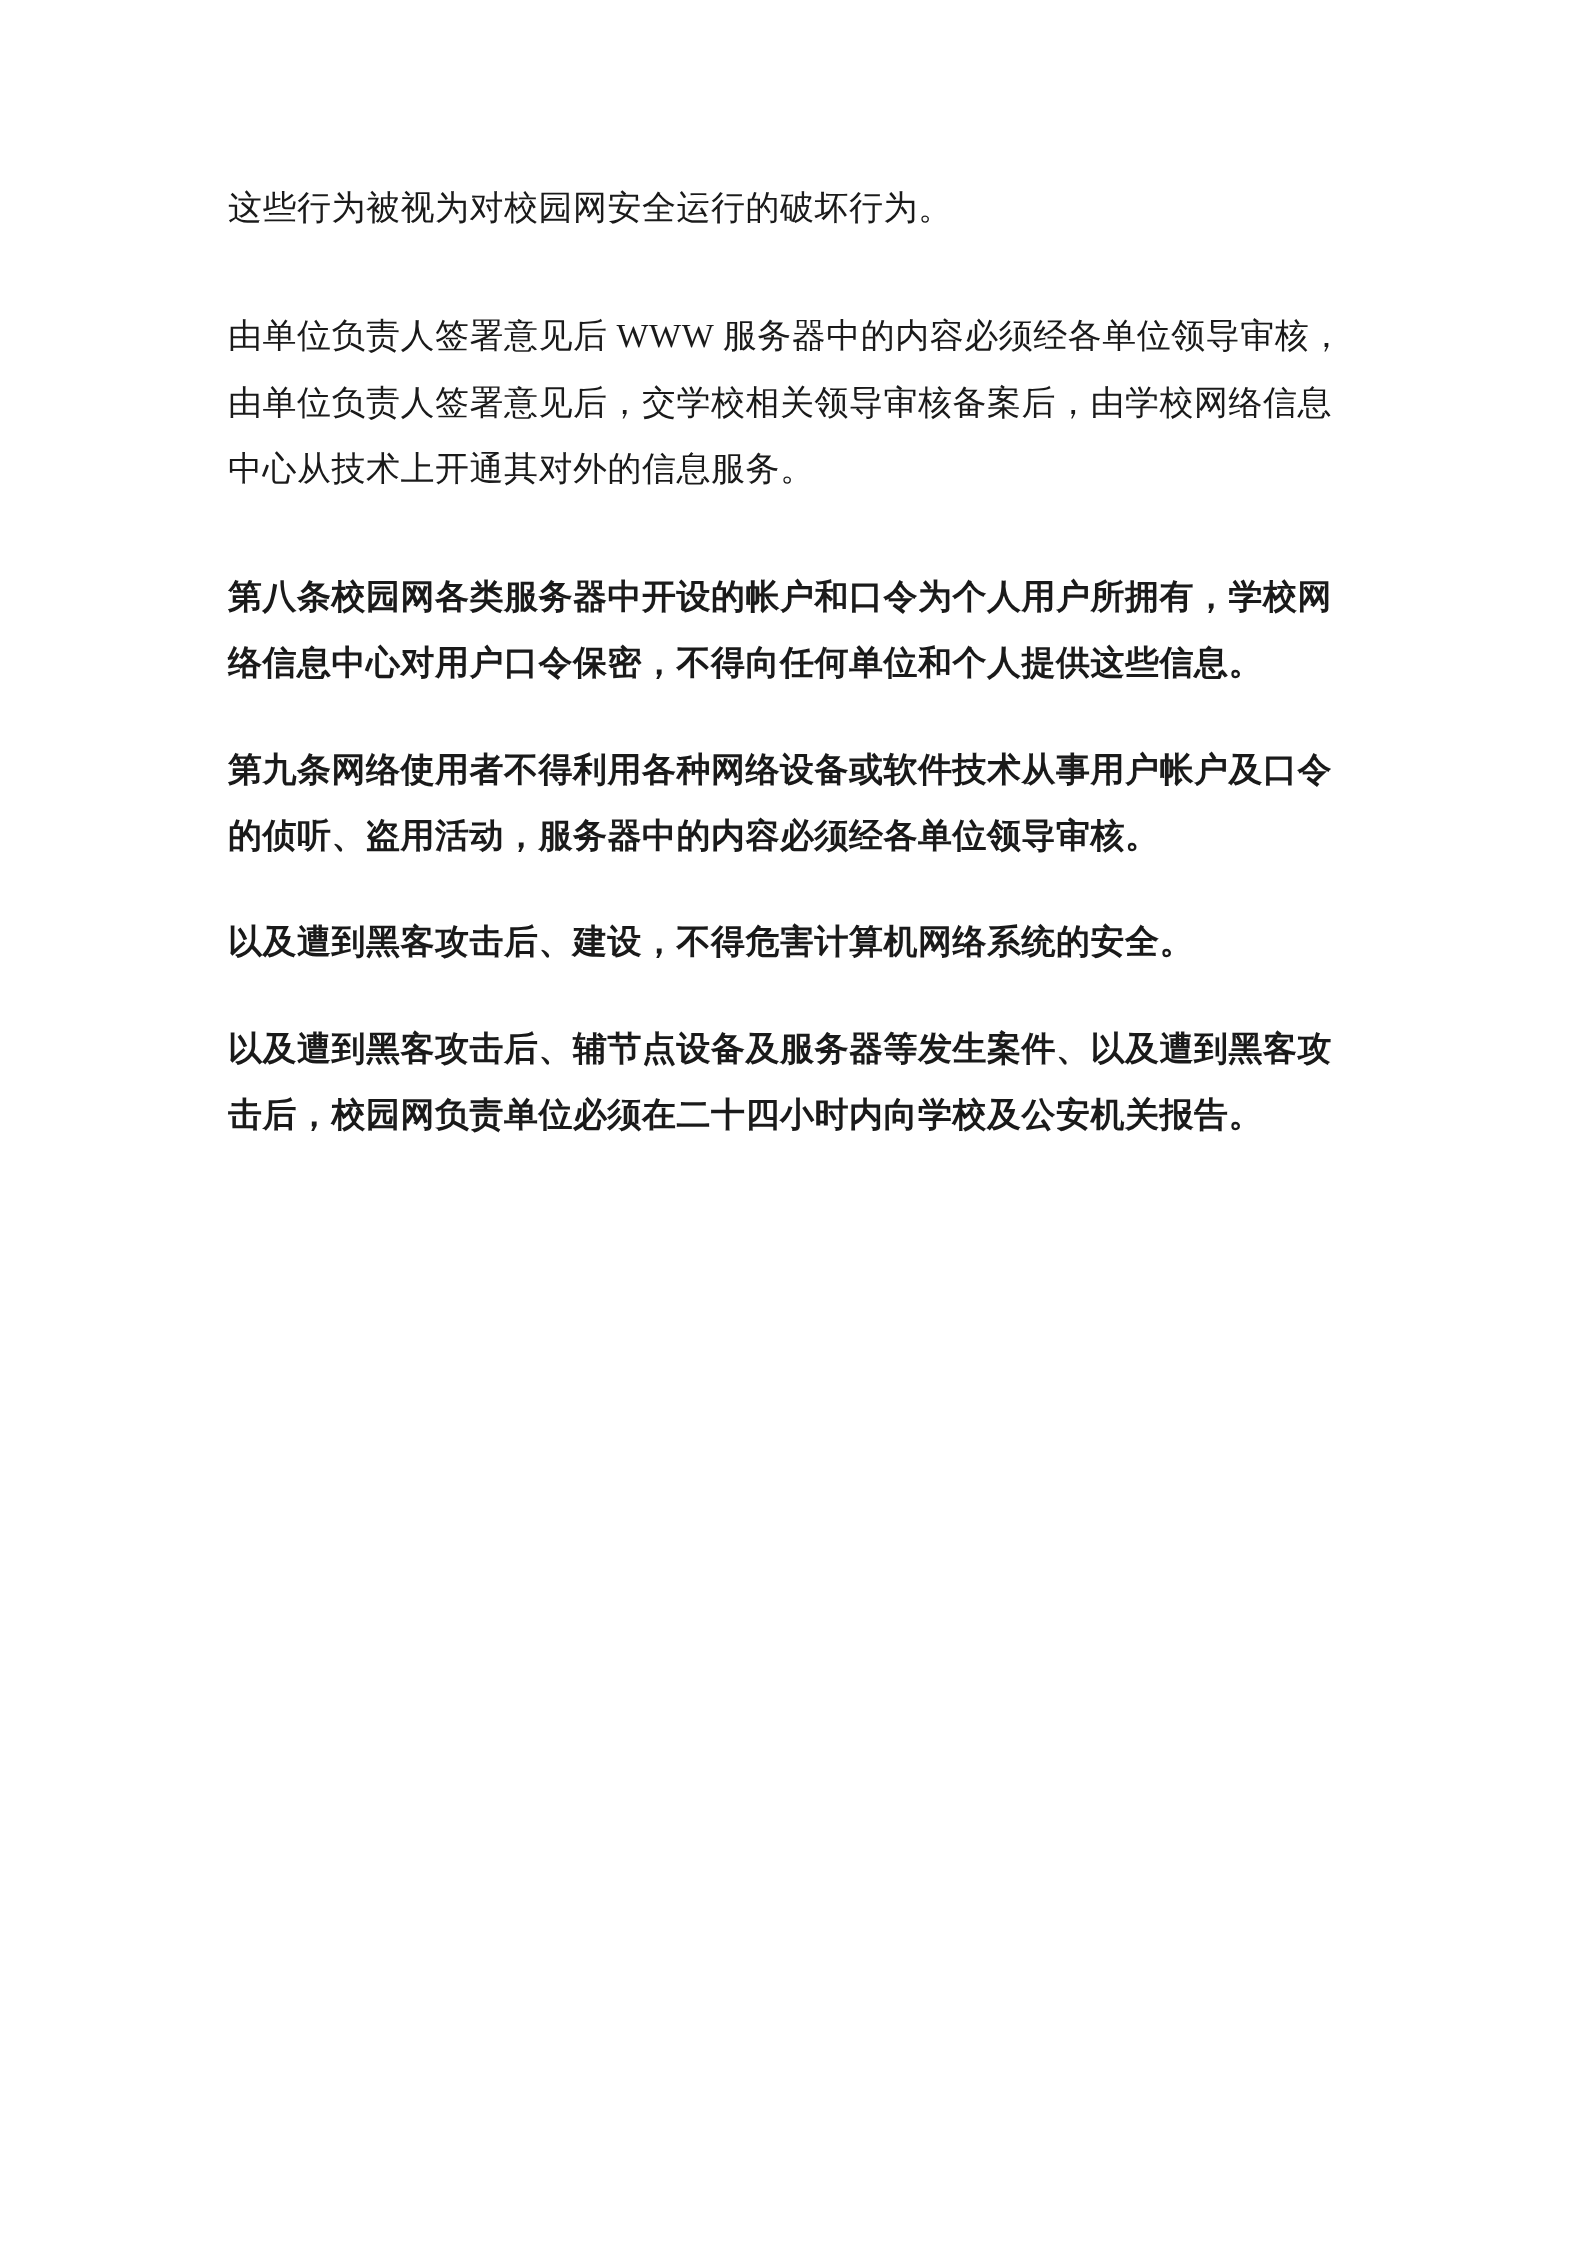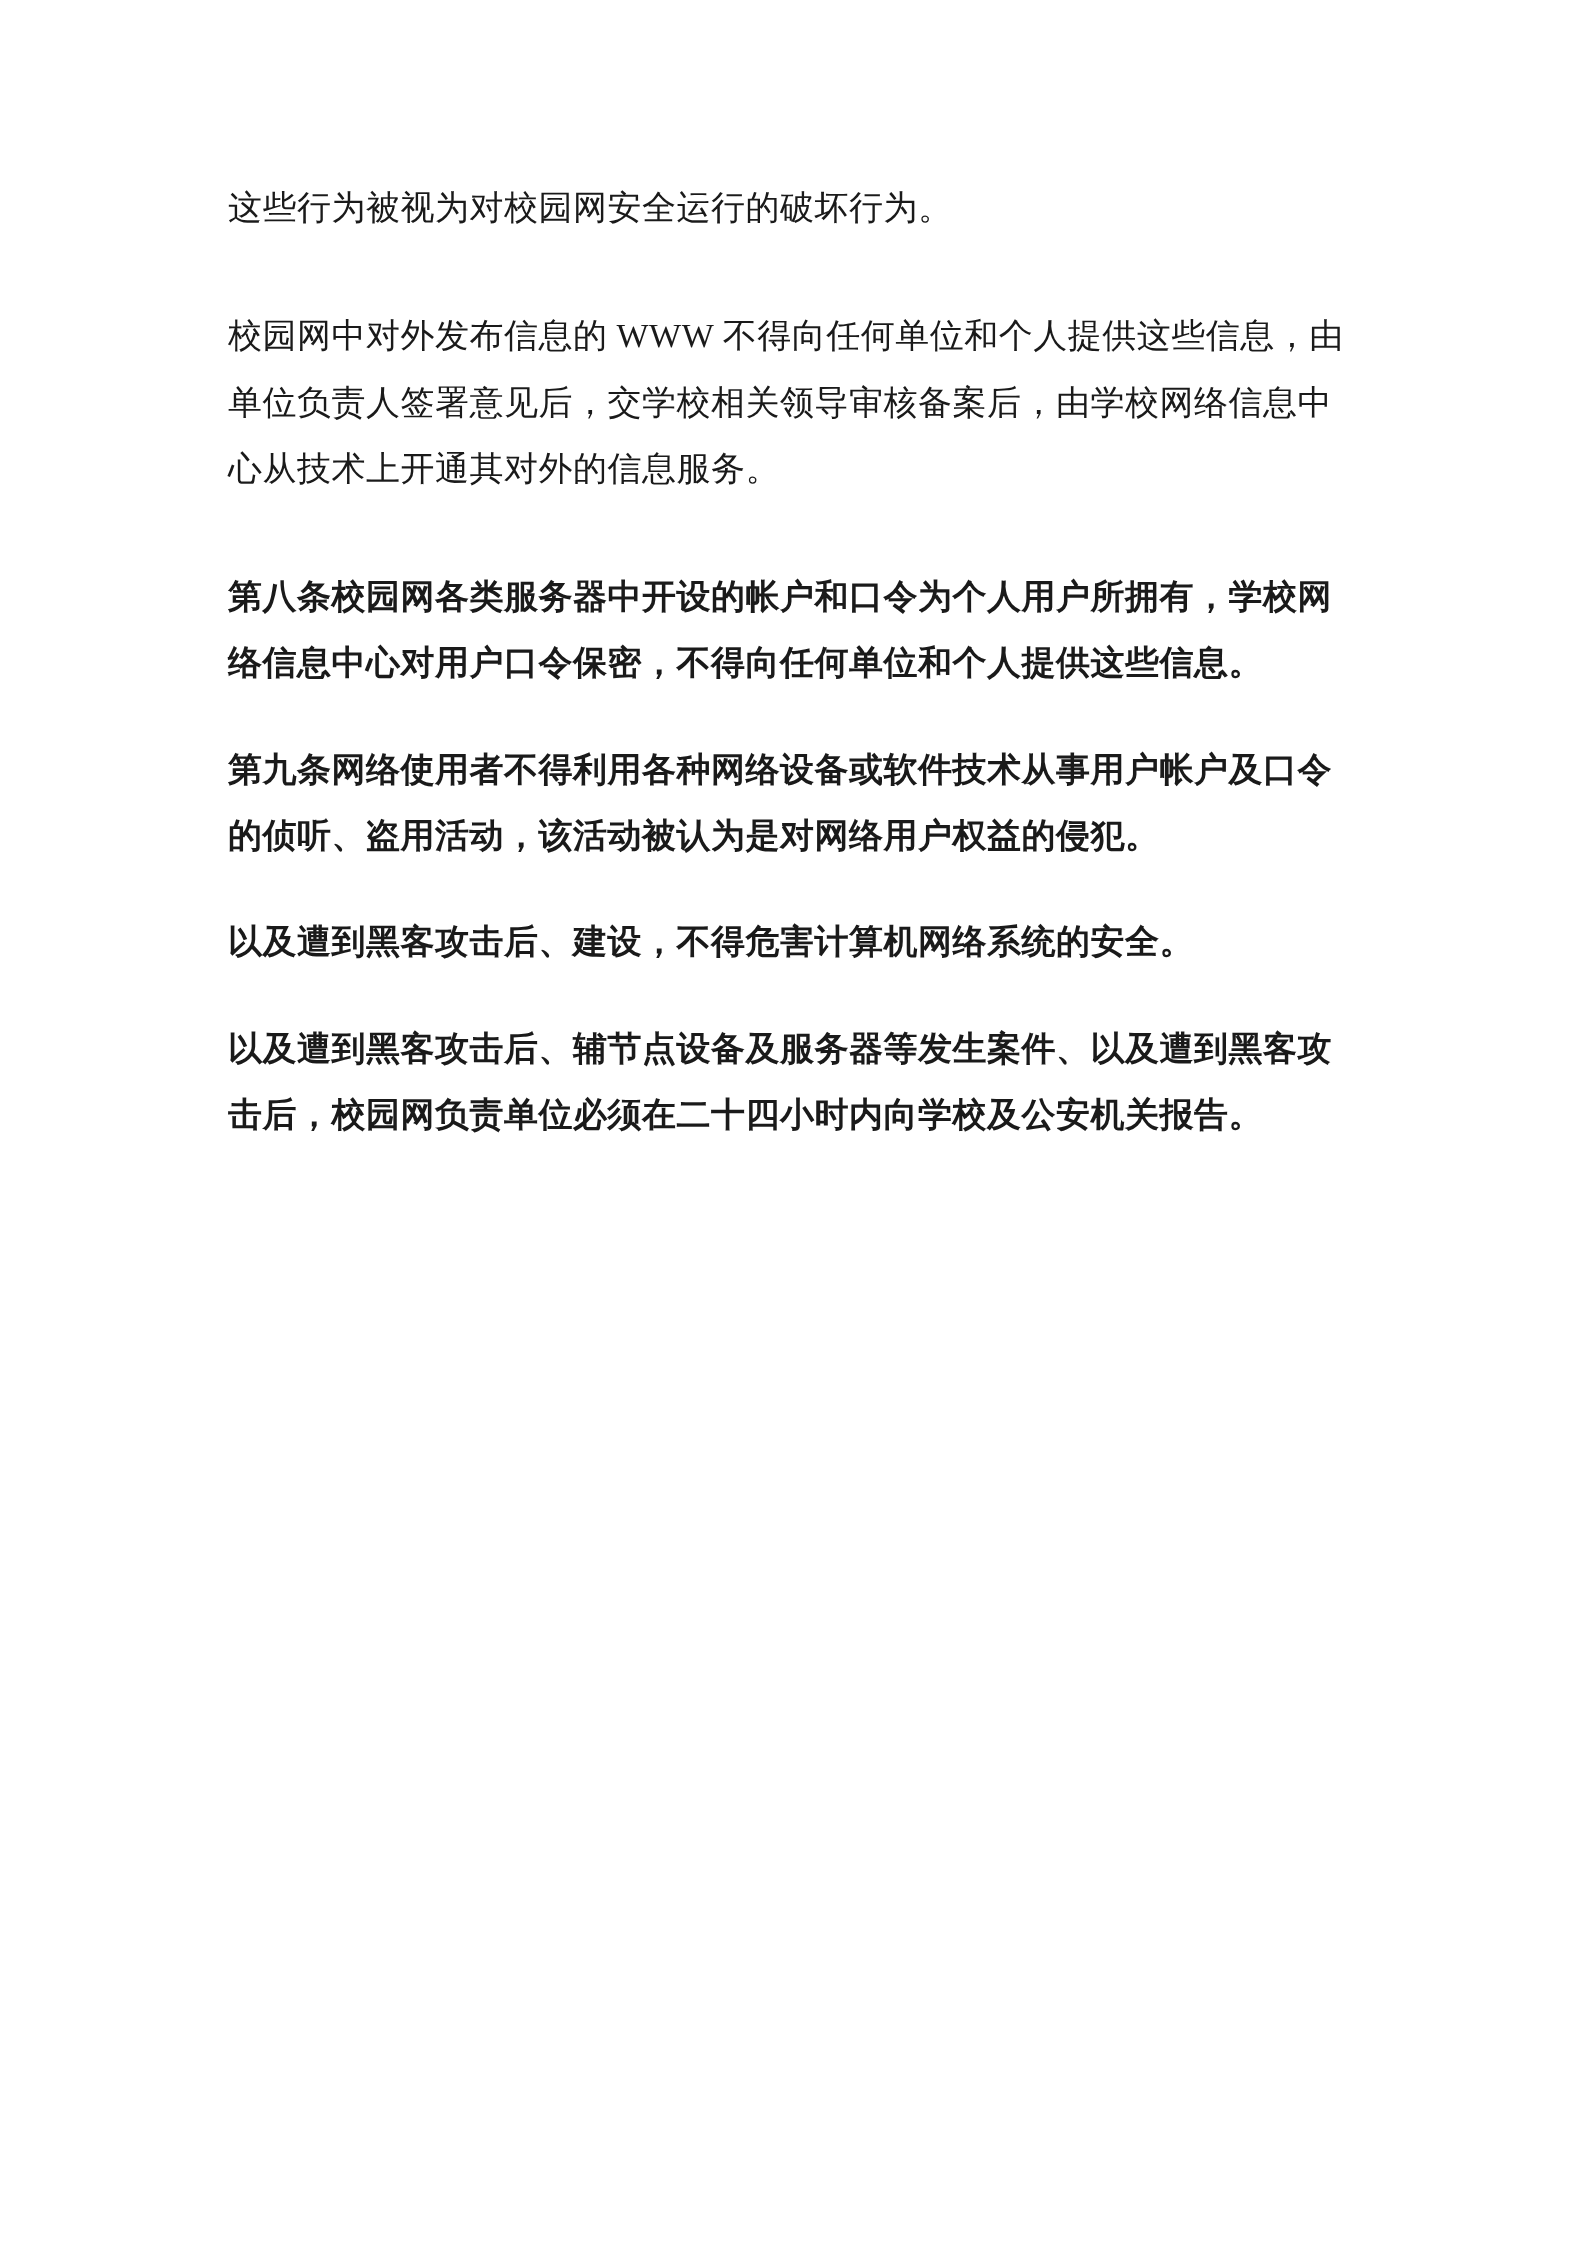--- a/index.html
+++ b/index.html
@@ -38,19 +38,19 @@
   .para.spacer-lg {
     margin-bottom: 62px;
   }
 </style>
 </head>
 <body>
 
 <div class="page">
   <div class="doc-body">
     <p class="para spacer-lg">这些行为被视为对校园网安全运行的破坏行为。</p>
-    <p class="para spacer-lg">校园网中对外发布信息的 WWW 不得向任何单位和个人提供这些信息，由单位负责人签署意见后，交学校相关领导审核备案后，由学校网络信息中心从技术上开通其对外的信息服务。</p>
+    <p class="para spacer-lg">由单位负责人签署意见后 WWW 服务器中的内容必须经各单位领导审核，由单位负责人签署意见后，交学校相关领导审核备案后，由学校网络信息中心从技术上开通其对外的信息服务。</p>
     <p class="para tight">第八条校园网各类服务器中开设的帐户和口令为个人用户所拥有，学校网络信息中心对用户口令保密，不得向任何单位和个人提供这些信息。</p>
-    <p class="para tight">第九条网络使用者不得利用各种网络设备或软件技术从事用户帐户及口令的侦听、盗用活动，该活动被认为是对网络用户权益的侵犯。</p>
+    <p class="para tight">第九条网络使用者不得利用各种网络设备或软件技术从事用户帐户及口令的侦听、盗用活动，服务器中的内容必须经各单位领导审核。</p>
     <p class="para tight">以及遭到黑客攻击后、建设，不得危害计算机网络系统的安全。</p>
     <p class="para tight">以及遭到黑客攻击后、辅节点设备及服务器等发生案件、以及遭到黑客攻击后，校园网负责单位必须在二十四小时内向学校及公安机关报告。</p>
   </div>
 </div>
 
 </body></html>

